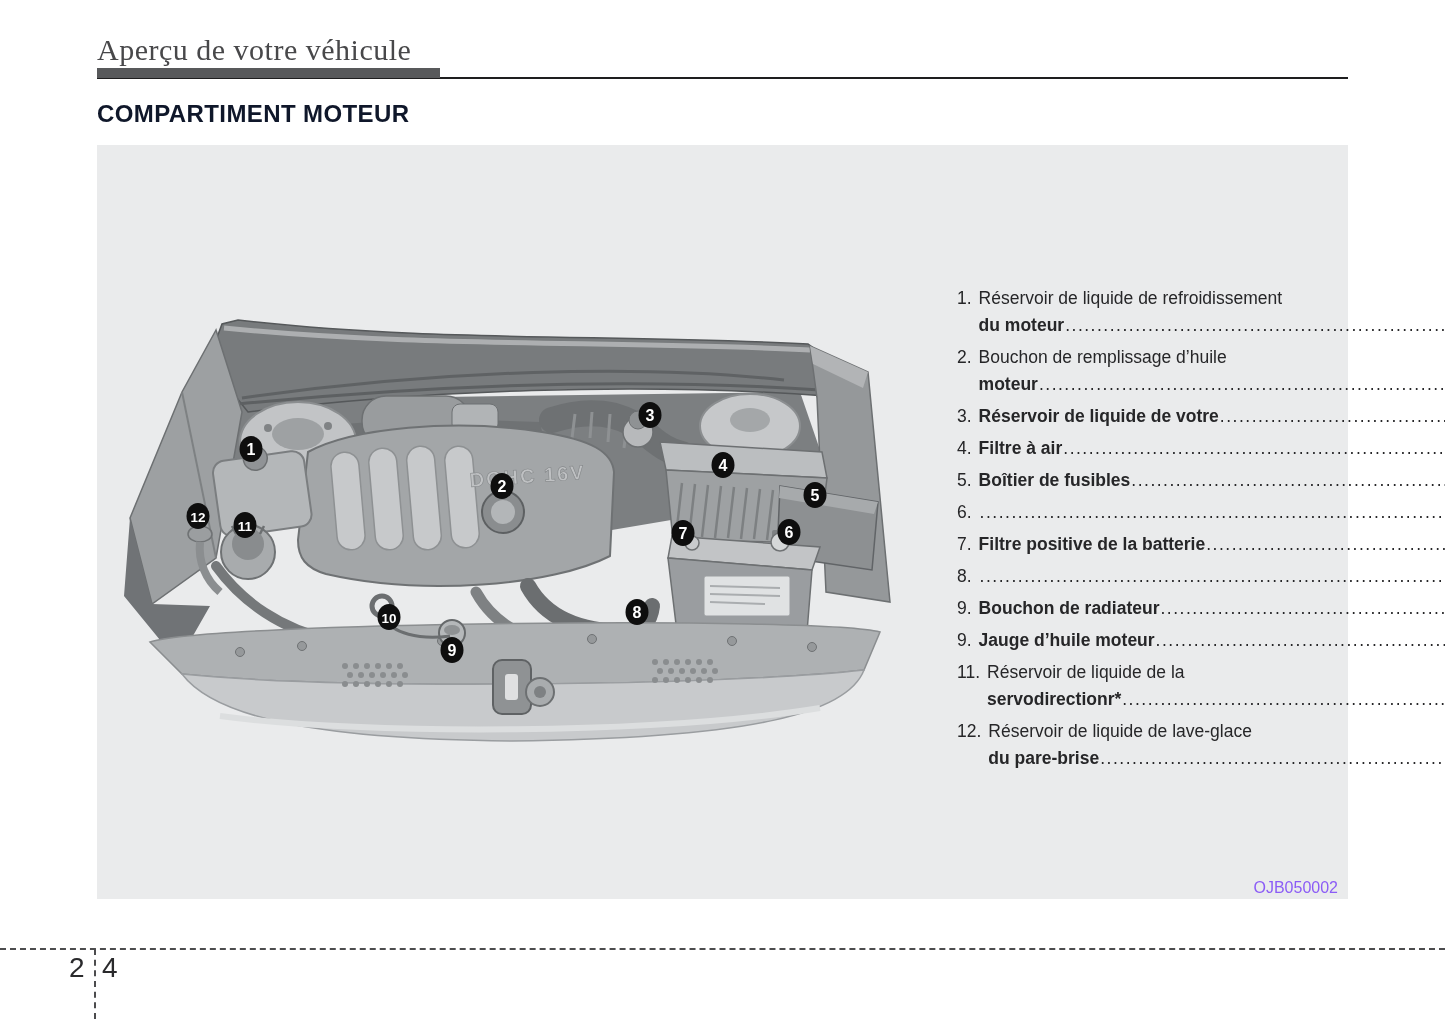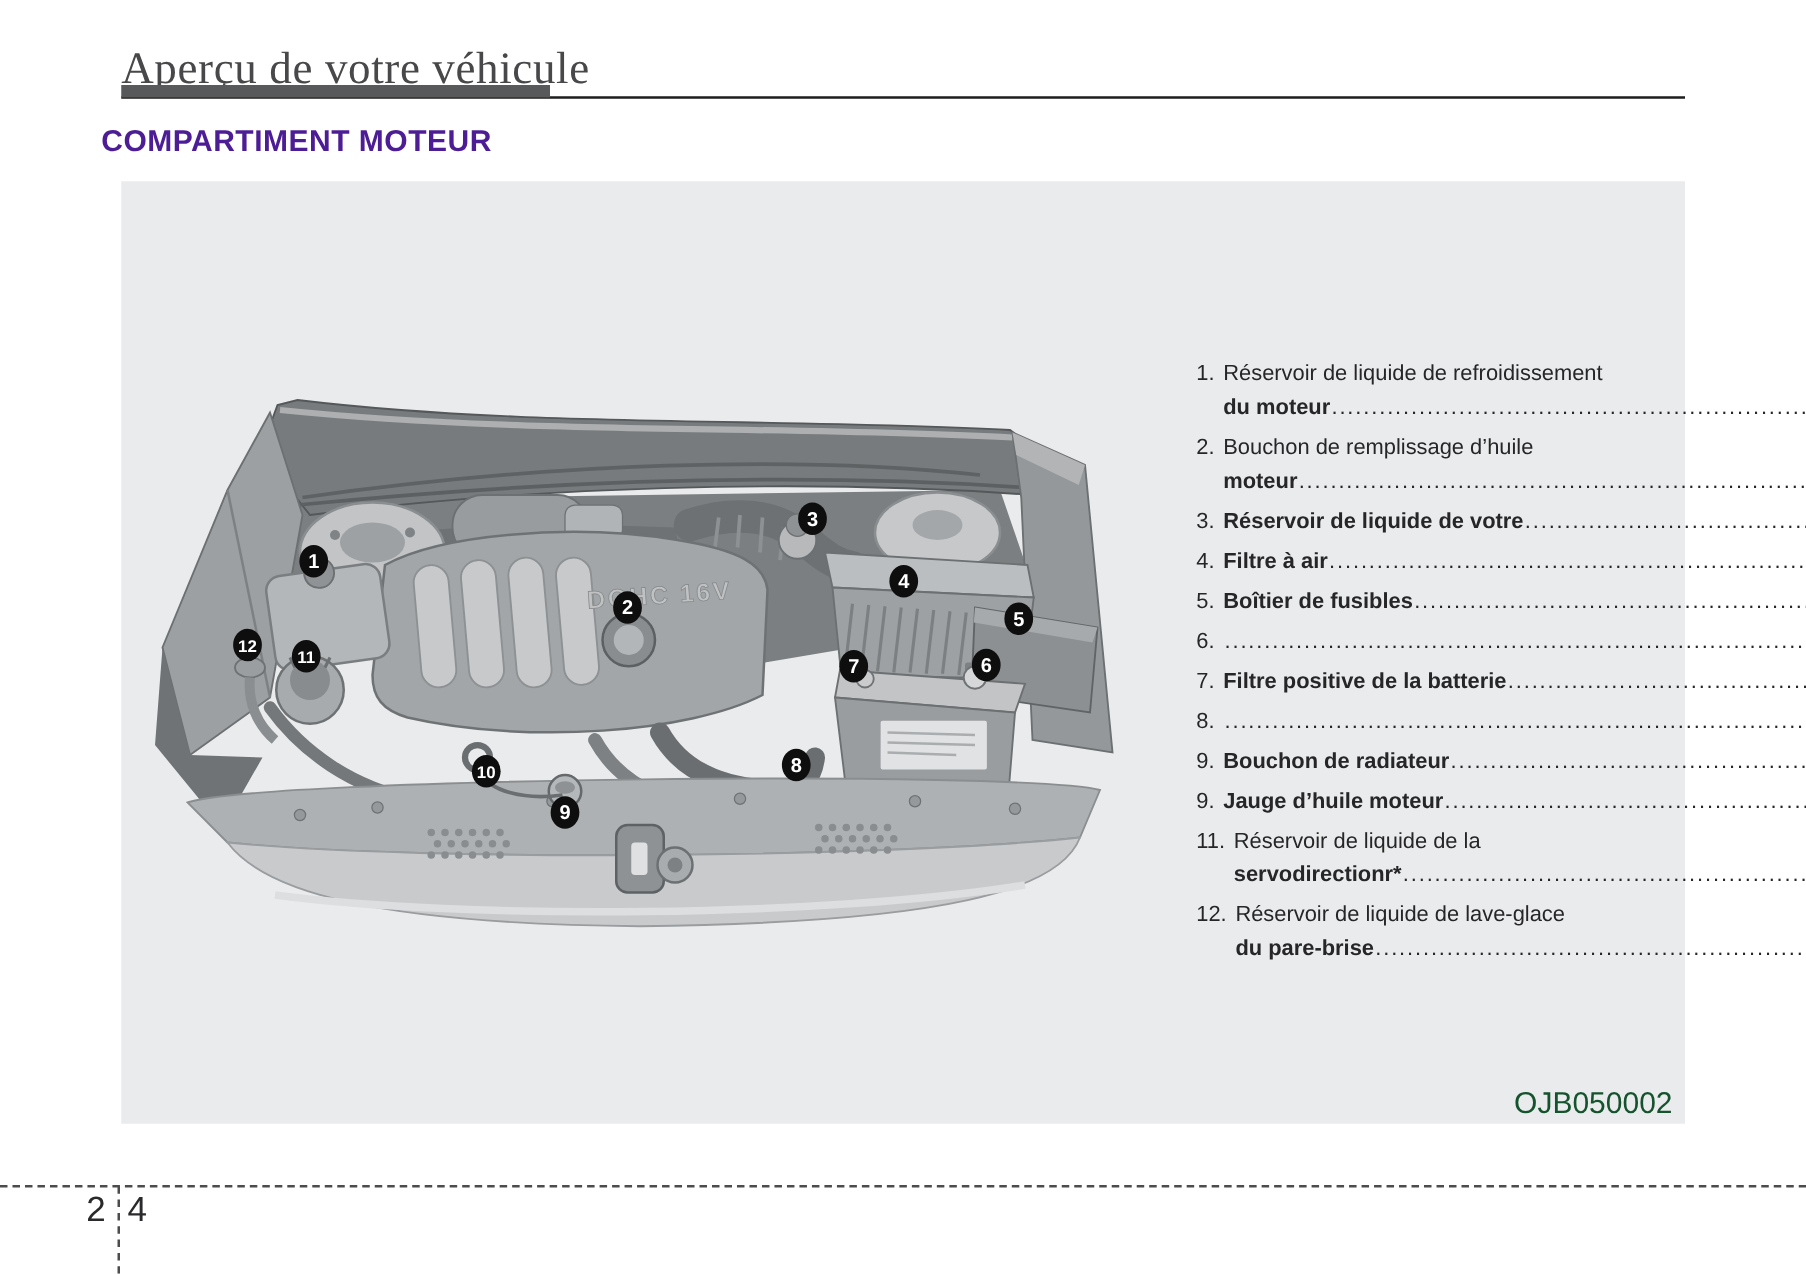--- a/index.html
+++ b/index.html
@@ -6,44 +6,44 @@
   body {
     width: 1445px; height: 1019px; position: relative; overflow: hidden;
     font-family: "Liberation Sans", sans-serif; color: #232325;
   }
   .page { position: absolute; inset: 0; background: #fff; }
 
   
   .chapter-title {
     position: absolute; left: 97px; top: 33px;
     font-family: "Liberation Serif", serif;
-    font-size: 36px; color: #48484a; letter-spacing: 0.5px;
+    font-size: 30px; color: #48484a; letter-spacing: 0.5px;
   }
   .header-rule {
     position: absolute; left: 97px; top: 77px; width: 1251px; height: 2px;
     background: #1e1e1f;
   }
   .header-thick-bar {
     position: absolute; left: 97px; top: 68px; width: 343px; height: 10px;
     background: #58595b;
   }
   .section-title {
-    position: absolute; left: 81px; top: 100px;
-    font-size: 24px; font-weight: bold; color: #4c1d95; letter-spacing: 0.4px;
+    position: absolute; left: 97px; top: 100px;
+    font-size: 24px; font-weight: bold; color: #0f172a; letter-spacing: 0.4px;
   }
 
   
   .figure-panel {
     position: absolute; left: 97px; top: 145px; width: 1251px; height: 754px;
     background: #eaebec;
   }
   .engine-svg { position: absolute; left: 23px; top: 155px; width: 785px; height: 445px; }
   .figure-code {
     position: absolute; right: 10px; bottom: 2px;
-    font-size: 24px; color: #14532d;
+    font-size: 16px; color: #8b5cf6;
   }
 
   
   .legend {
     position: absolute; left: 860px; top: 140px; width: 377px;
     font-size: 17.5px; line-height: 27px; color: #262628;
   }
   .legend-item { display: grid; grid-template-columns: auto 1fr; margin-bottom: 5px; }
   .legend-item .num { grid-column: 1; grid-row: 1; padding-right: 7px; white-space: nowrap; }
   .legend-item .line { grid-column: 2; }

